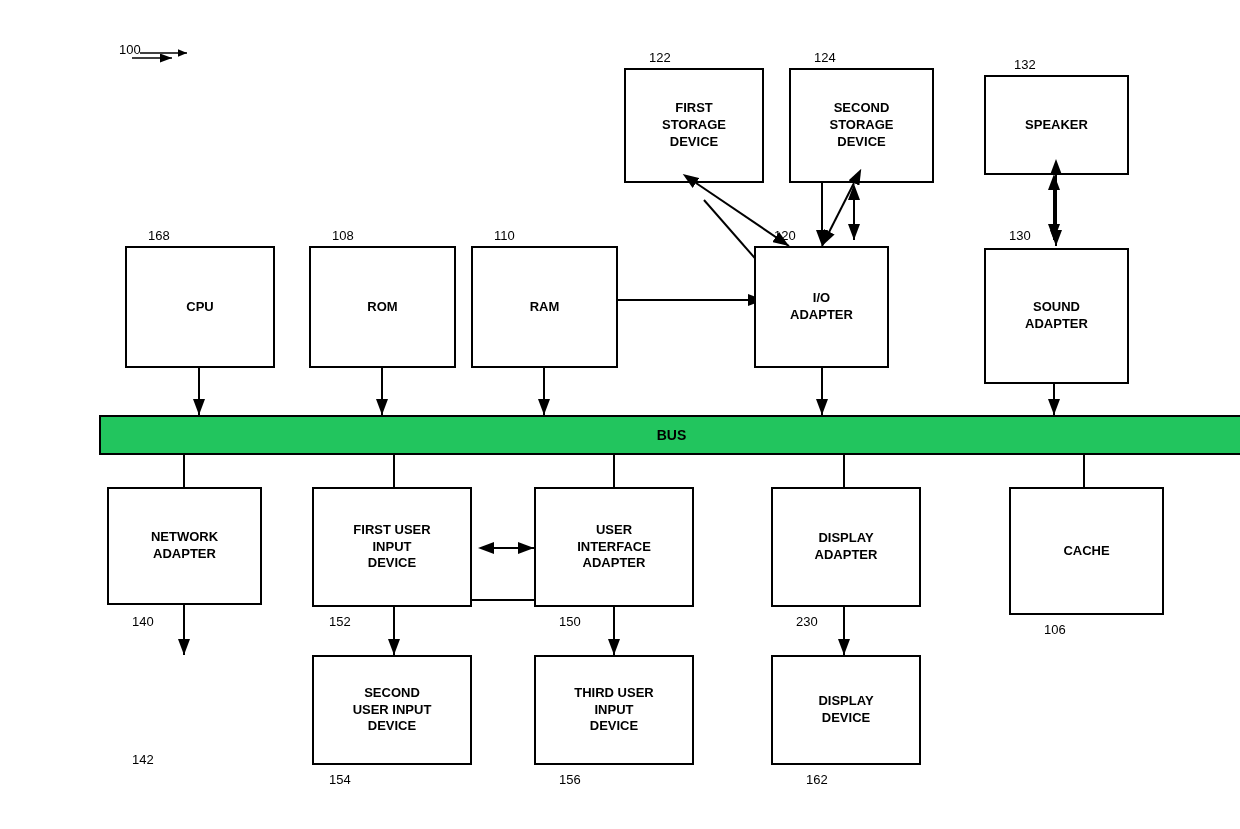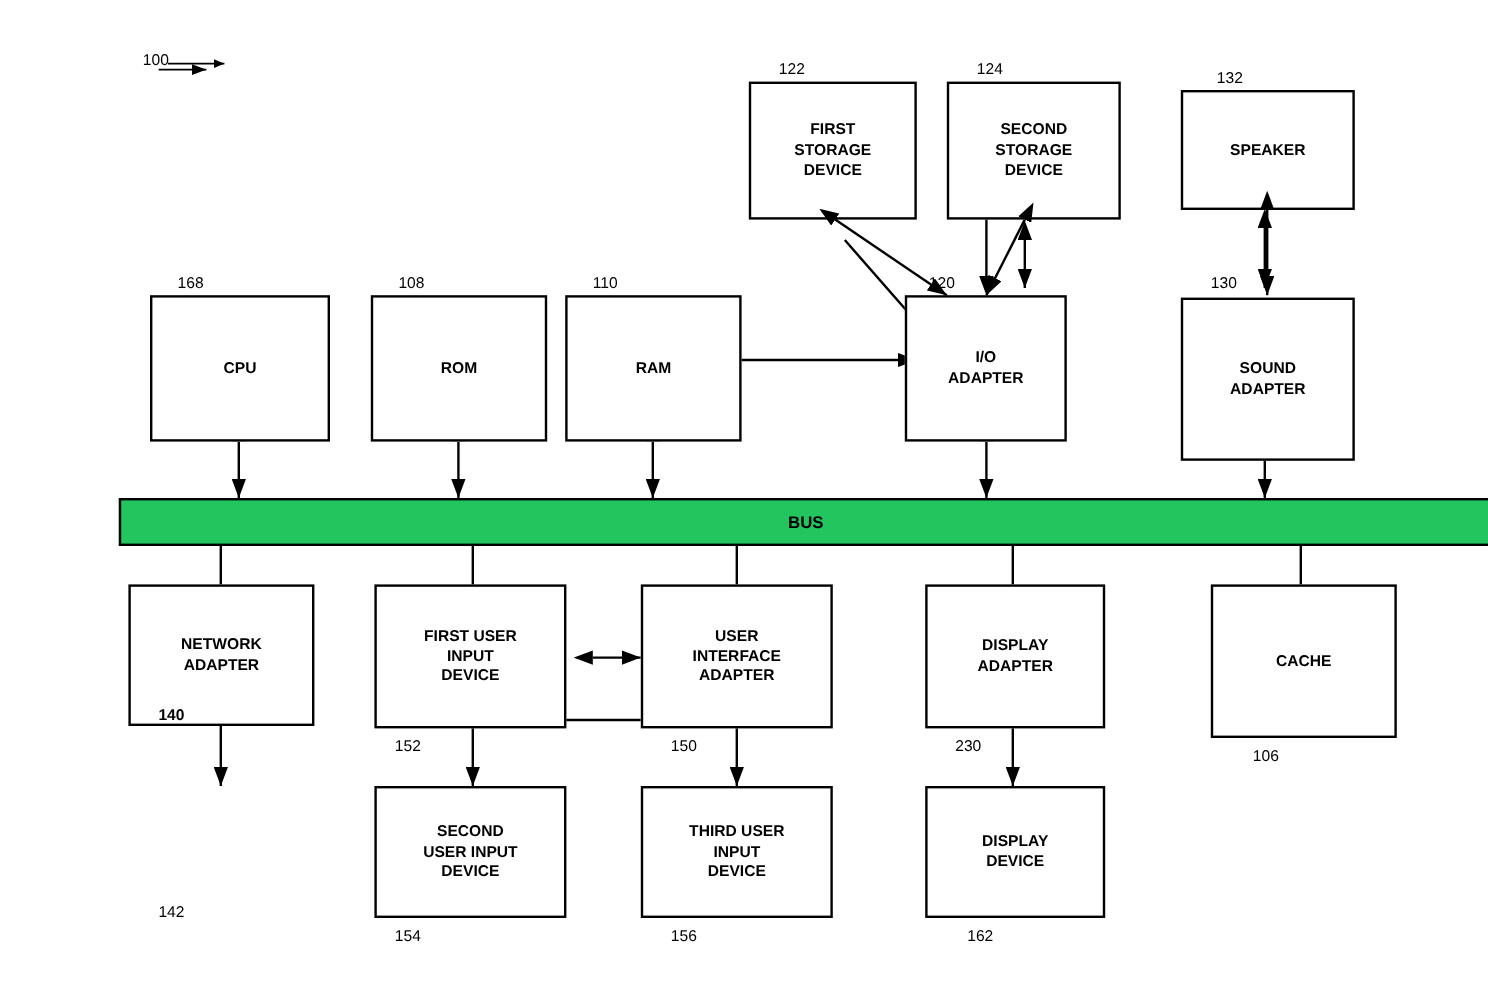--- a/index.html
+++ b/index.html
@@ -174,21 +174,21 @@
 
   <div class="box" style="left:940px; top:75px; width:145px; height:100px;">
     <span>SPEAKER</span>
   </div>
   <div class="label" style="top:57px; left:970px;">132</div>
 
   <div class="box" style="left:63px; top:487px; width:155px; height:118px;">
     <span style="white-space:pre-line">NETWORK
 ADAPTER</span>
   </div>
-  <div class="label" style="top:588px; left:88px;font-weight:bold;">140</div>
+  <div class="label" style="top:614px; left:88px;">140</div>
 
   <div class="label" style="top:752px; left:88px;">142</div>
 
   <div class="box" style="left:268px; top:487px; width:160px; height:120px;">
     <span style="white-space:pre-line">FIRST USER
 INPUT
 DEVICE</span>
   </div>
   <div class="label" style="top:614px; left:285px;">152</div>
 

